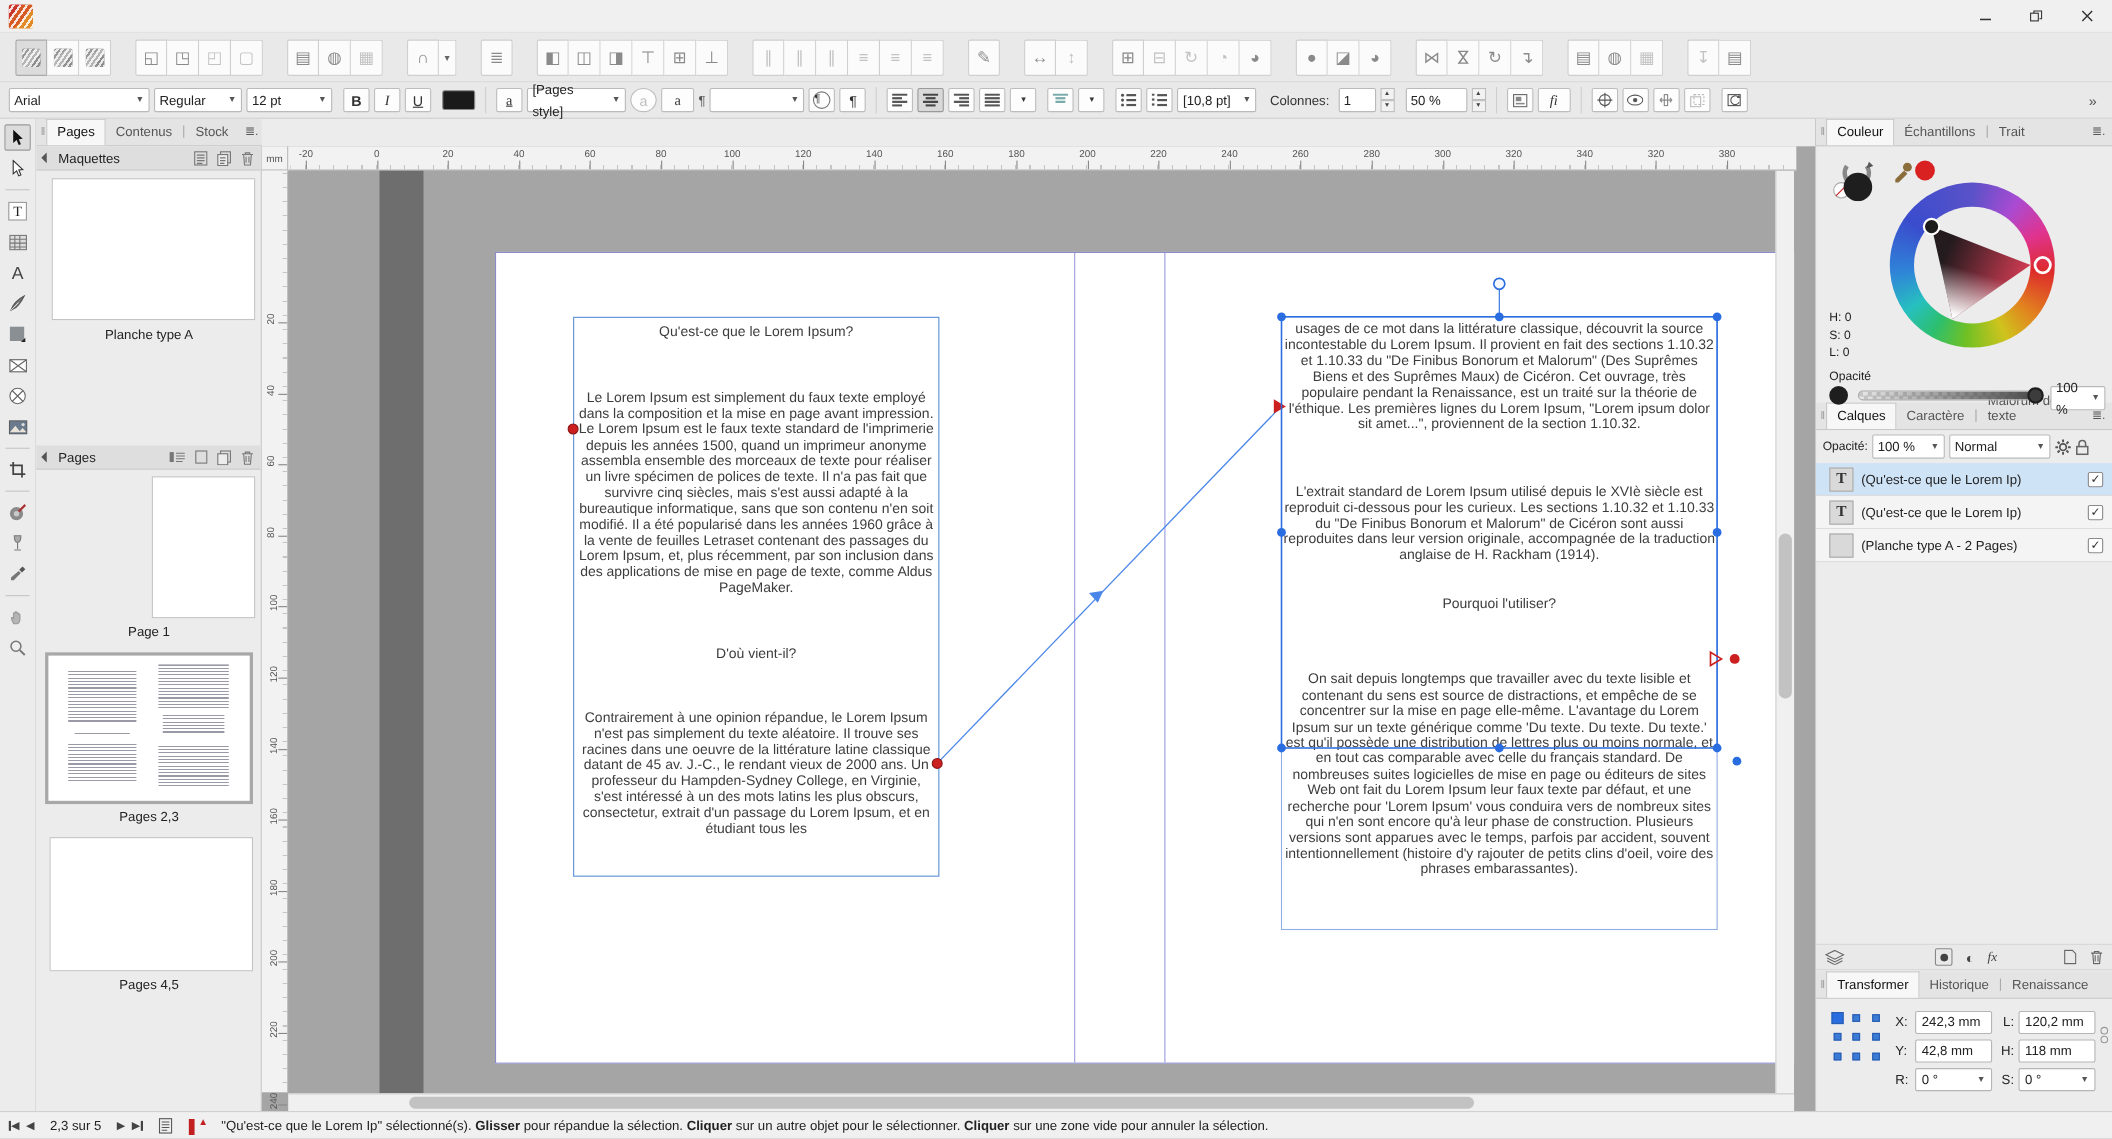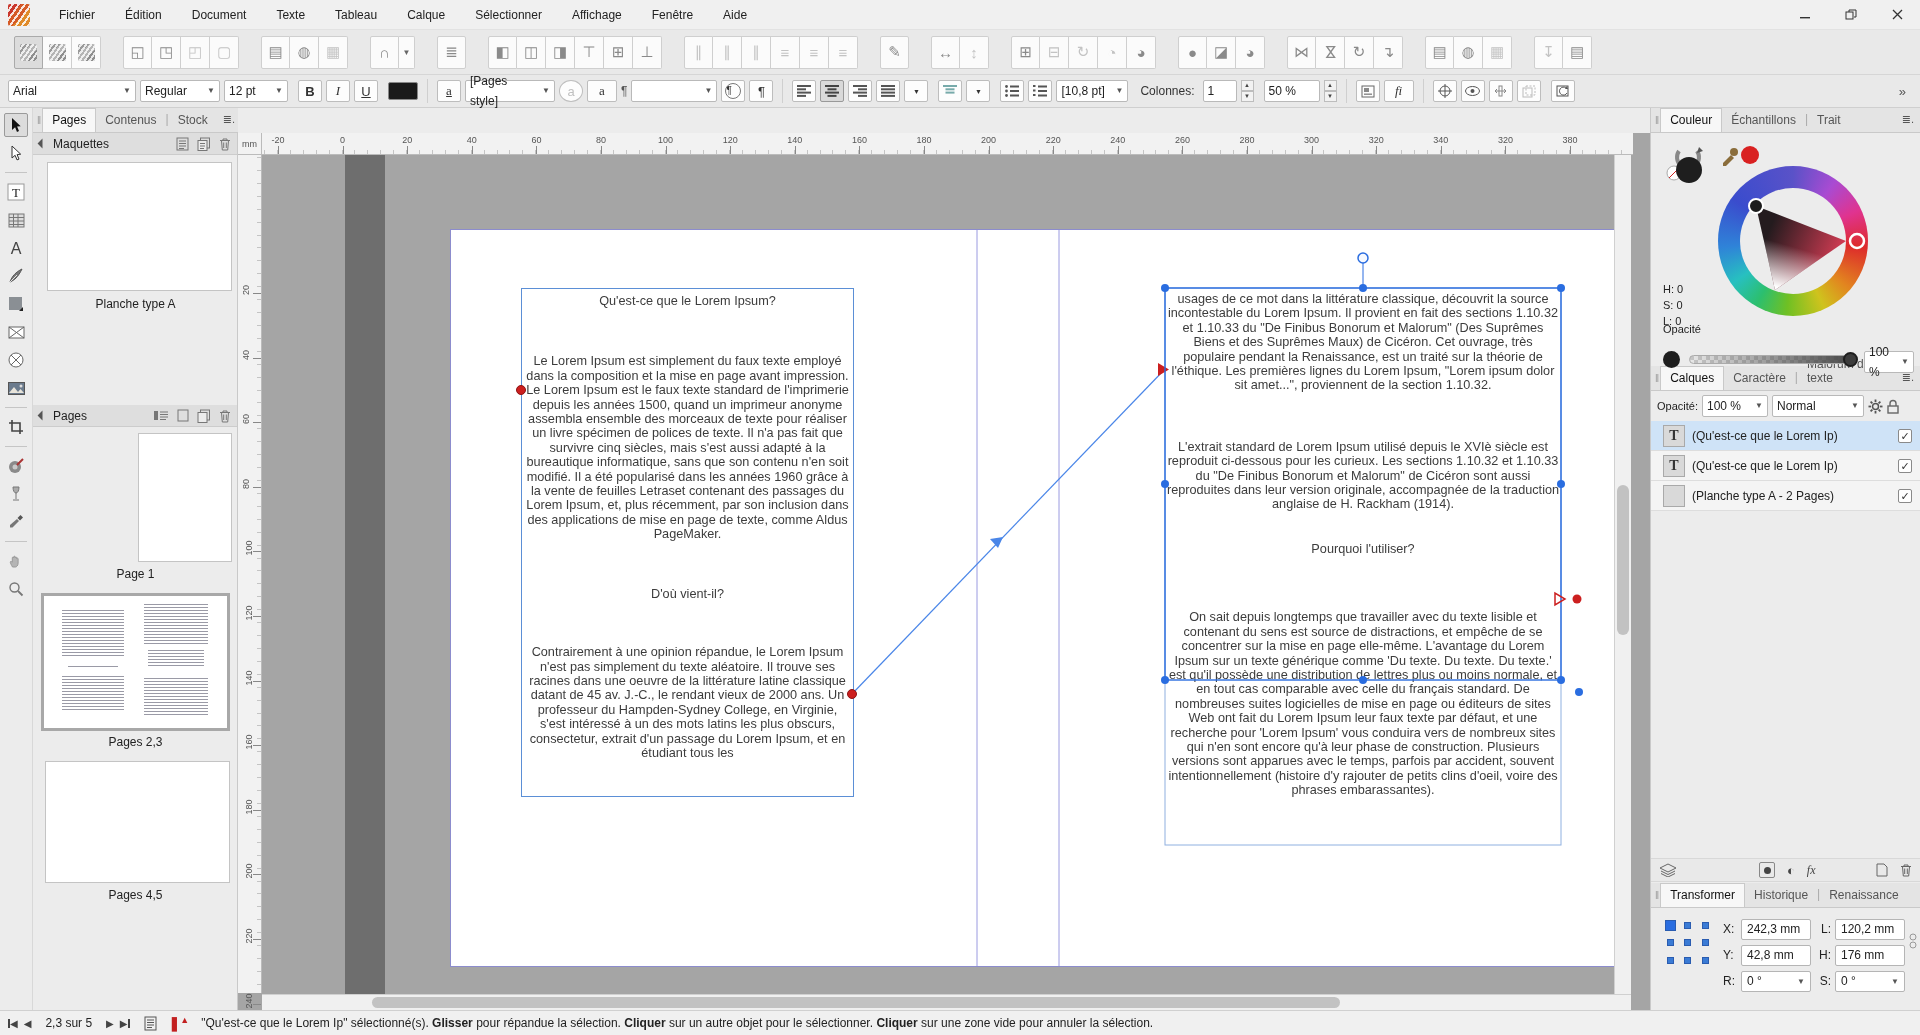--- a/index.html
+++ b/index.html
@@ -125,32 +125,20 @@
 .sb-bar { display:inline-block; width:2px; height:9px; background:#444; }
 .sb-alert { color:#c22020; font-weight:bold; font-size:14px; margin:0 6px; }
 </style>
 </head>
 <body>
 
 <div id="app">
 
   <header class="menubar">
     <div class="applogo"></div>
-    <nav id="menu-items" style="display:flex">
-        <div class="menu-item">Fichier</div>
-        <div class="menu-item">Édition</div>
-        <div class="menu-item">Document</div>
-        <div class="menu-item">Texte</div>
-        <div class="menu-item">Tableau</div>
-        <div class="menu-item">Calque</div>
-        <div class="menu-item">Sélectionner</div>
-        <div class="menu-item">Affichage</div>
-        <div class="menu-item">Fenêtre</div>
-        <div class="menu-item">Aide</div>
-      </nav>
     <div class="win-controls">
       <div class="win-btn">
           <svg width="11" height="11">
             <rect x="0" y="8" width="10" height="1.4" fill="#333"></rect>
           </svg>
         </div>
       <div class="win-btn">
           <svg width="12" height="12">
             <rect x="1" y="3" width="7" height="7" fill="none" stroke="#333"></rect>
             <path d="M4 3V1h7v7h-2" fill="none" stroke="#333"></path>
@@ -330,21 +318,21 @@
 
   <div class="toolbar2">
     <div class="combo" style="width:128px">
         <span>Arial</span>
         <span class="arrow">▼</span>
       </div>
     <div class="combo" style="width:80px">
         <span>Regular</span>
         <span class="arrow">▼</span>
       </div>
-    <div class="combo" style="width:64px">
+    <div class="combo" style="width:78px">
         <span>12 pt</span>
         <span class="arrow">▼</span>
       </div>
     <div class="t2-btn" style="margin-left:6px;font-weight:bold">B</div>
     <div class="t2-btn" style="font-style:italic;font-family:'Liberation Serif',serif">I</div>
     <div class="t2-btn" style="text-decoration:underline">U</div>
     <div class="swatch" style="margin-left:6px"></div>
     <div class="t2-sep"></div>
     <div class="t2-btn" style="text-decoration:underline;font-family:'Liberation Serif',serif">a</div>
     <div class="combo" style="width:90px">
@@ -839,21 +827,21 @@
         <polygon points="38,40 128,75 57,124" fill="url(#g1)"></polygon>
         <polygon points="38,40 128,75 57,124" fill="url(#g2)"></polygon>
         <circle cx="38" cy="40" r="7" fill="#1c1c1c" stroke="#fff" stroke-width="2"></circle>
         <circle cx="139" cy="75" r="7" fill="none" stroke="#fff" stroke-width="2.5"></circle>
       </svg>
       <div class="hsl" style="position:absolute;left:12px;top:148px">
         <div>H: 0</div>
         <div>S: 0</div>
         <div>L: 0</div>
       </div>
-      <div class="op-label" style="position:absolute;left:12px;top:190px">Opacité</div>
+      <div class="op-label" style="position:absolute;left:12px;top:203px">Opacité</div>
       <div style="position:absolute;left:12px;top:218px;width:17px;height:17px;border-radius:50%;background:#1e1e1e"></div>
       <div class="op-track" style="position:absolute;left:38px;top:222px">
           <div class="op-knob"></div>
         </div>
       <div class="combo" style="position:absolute;left:213px;top:218px;width:50px">
           <span>100 %</span>
           <span class="arrow">▼</span>
         </div>
     </div>
 
@@ -961,21 +949,21 @@
         <div class="tf-field">242,3 mm</div>
         <span style="text-align:right">L:</span>
         <div class="tf-field">120,2 mm</div>
         <svg width="8" height="20" style="grid-row:span 2">
             <circle cx="4" cy="5" r="3" fill="none" stroke="#999"></circle>
             <circle cx="4" cy="13" r="3" fill="none" stroke="#999"></circle>
           </svg>
         <span>Y:</span>
         <div class="tf-field">42,8 mm</div>
         <span style="text-align:right">H:</span>
-        <div class="tf-field">176 mm</div>
+        <div class="tf-field">118 mm</div>
         <span>R:</span>
         <div class="tf-field" style="display:flex">
             <span>0 °</span>
             <span class="arrow" style="margin-left:auto;font-size:8px;color:#555">▼</span>
           </div>
         <span style="text-align:right">S:</span>
         <div class="tf-field" style="display:flex">
             <span>0 °</span>
             <span class="arrow" style="margin-left:auto;font-size:8px;color:#555">▼</span>
           </div>

